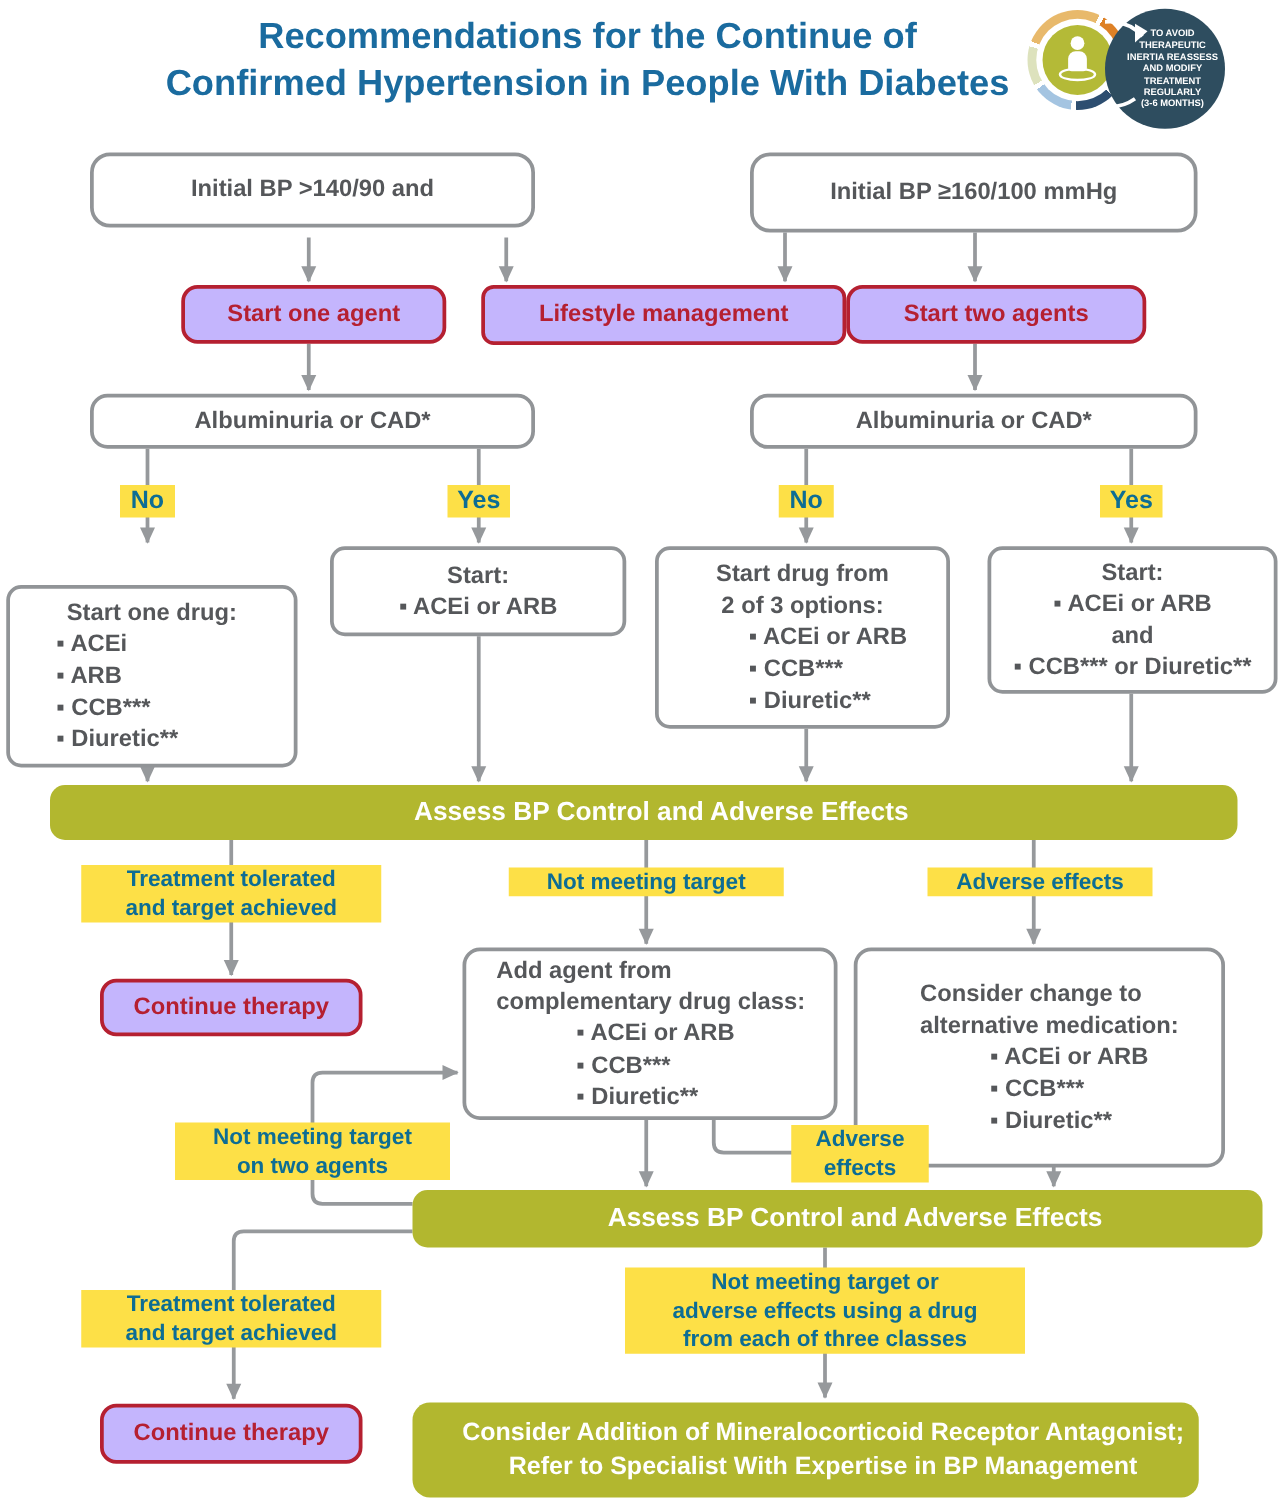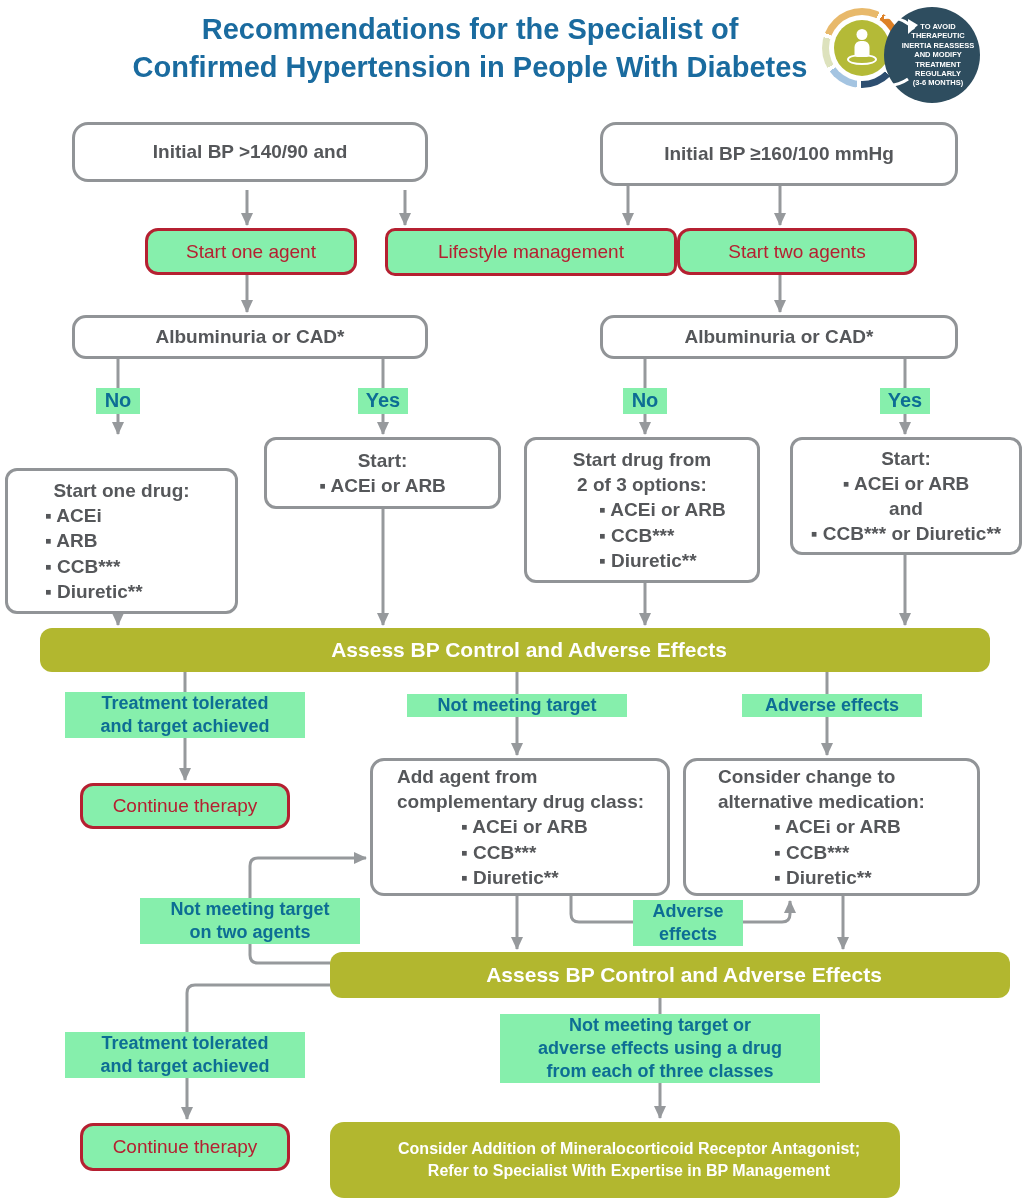--- a/index.html
+++ b/index.html
@@ -7,28 +7,28 @@
   #canvas { position:relative; width:1026px; height:1200px; overflow:hidden; background:#ffffff; }
   svg.connectors { position:absolute; left:0; top:0; z-index:1; }
 
   .title { position:absolute; left:60px; top:10px; width:820px; text-align:center;
            color:#1a6b9f; font-size:29px; font-weight:bold; line-height:1.32; z-index:2; }
 
   .gbox { position:absolute; box-sizing:border-box; background:#fff; border:3px solid #919497;
           border-radius:16px; color:#55575a; font-weight:bold; font-size:19px; line-height:1.32;
           display:flex; flex-direction:column; justify-content:center; text-align:center; z-index:2; }
   .gbox .list { text-align:left; }
-  .rbox { position:absolute; box-sizing:border-box; background:#86efac; border:3px solid #b52031;
-          border-radius:13px; color:#b52031; font-weight:normal; font-size:19px;
+  .rbox { position:absolute; box-sizing:border-box; background:#c4b5fd; border:3px solid #b52031;
+          border-radius:13px; color:#b52031; font-weight:bold; font-size:19px;
           display:flex; align-items:center; justify-content:center; text-align:center; z-index:2; }
   .bar  { position:absolute; box-sizing:border-box; background:#b2b72f; border-radius:12px; color:#ffffff;
           font-weight:bold; font-size:21px; display:flex; align-items:center; justify-content:center;
           text-align:center; z-index:2;padding-left:28px; }
   .lbl  { position:absolute; color:#0d6d94; font-weight:bold; font-size:18px; text-align:center;
-          background:#86efac; line-height:1.28; z-index:2; }
+          background:#fde047; line-height:1.28; z-index:2; }
   .lbl.big { font-size:20px; }
 
   
   .ring { position:absolute; left:822px; top:8px; width:80px; height:80px; border-radius:50%; z-index:2;
           background:conic-gradient(from -20deg,
             #e8b96b 0 46deg,   #ffffff 46deg 52deg,
             #de8126 52deg 98deg,  #ffffff 98deg 104deg,
             #cd2430 104deg 150deg, #ffffff 150deg 156deg,
             #2d4e70 156deg 202deg, #ffffff 202deg 208deg,
             #a4c4e1 208deg 254deg, #ffffff 254deg 260deg,
@@ -79,21 +79,21 @@
       <line x1="517" y1="896" x2="517" y2="949" marker-end="url(#arr)"></line>
       <line x1="843" y1="896" x2="843" y2="949" marker-end="url(#arr)"></line>
       <path d="M571,896 L571,914 Q571,922 579,922 L782,922 Q790,922 790,914 L790,901" marker-end="url(#arr)"></path>
       <path d="M330,963 L258,963 Q250,963 250,955 L250,866 Q250,858 258,858 L366,858" marker-end="url(#arr)"></path>
       <path d="M330,985 L195,985 Q187,985 187,993 L187,1119" marker-end="url(#arr)"></path>
       <line x1="660" y1="998" x2="660" y2="1118" marker-end="url(#arr)"></line>
     </g>
   </svg>
 
   <div class="title">
-    <div>Recommendations for the Specialist of</div>
+    <div>Recommendations for the Continue of</div>
     <div>Confirmed Hypertension in People With Diabetes</div>
   </div>
 
   <div class="ring">
     <div class="gap"></div>
     <div class="core">
       <div class="person-head"></div>
       <div class="person-body"></div>
       <div class="person-ellipse"></div>
     </div>
@@ -182,21 +182,21 @@
     <div class="list" style="padding-left:24px;">
       <div>Add agent from</div>
       <div>complementary drug class:</div>
     </div>
     <div class="list" style="padding-left:88px;">
       <div>▪ ACEi or ARB</div>
       <div>▪ CCB***</div>
       <div>▪ Diuretic**</div>
     </div>
   </div>
-  <div class="gbox" style="left:683px; top:758px; width:297px; height:138px; border-radius:14px;">
+  <div class="gbox" style="left:683px; top:758px; width:297px; height:176px; border-radius:14px;padding-left:18px;">
     <div class="list" style="padding-left:32px;">
       <div>Consider change to</div>
       <div>alternative medication:</div>
     </div>
     <div class="list" style="padding-left:88px;">
       <div>▪ ACEi or ARB</div>
       <div>▪ CCB***</div>
       <div>▪ Diuretic**</div>
     </div>
   </div>
@@ -217,18 +217,18 @@
     <div>and target achieved</div>
   </div>
   <div class="rbox" style="left:80px; top:1123px; width:210px; height:48px;">Continue therapy</div>
 
   <div class="lbl" style="left:500px; top:1014px; width:320px;">
     <div>Not meeting target or</div>
     <div>adverse effects using a drug</div>
     <div>from each of three classes</div>
   </div>
 
-  <div class="bar" style="left:330px; top:1122px; width:570px; height:76px; border-radius:14px; font-size:16px; flex-direction:column; line-height:1.35;">
+  <div class="bar" style="left:330px; top:1122px; width:629px; height:76px; border-radius:14px; font-size:20px; flex-direction:column; line-height:1.35;">
     <div>Consider Addition of Mineralocorticoid Receptor Antagonist;</div>
     <div>Refer to Specialist With Expertise in BP Management</div>
   </div>
 
 </div>
 
 </body></html>

